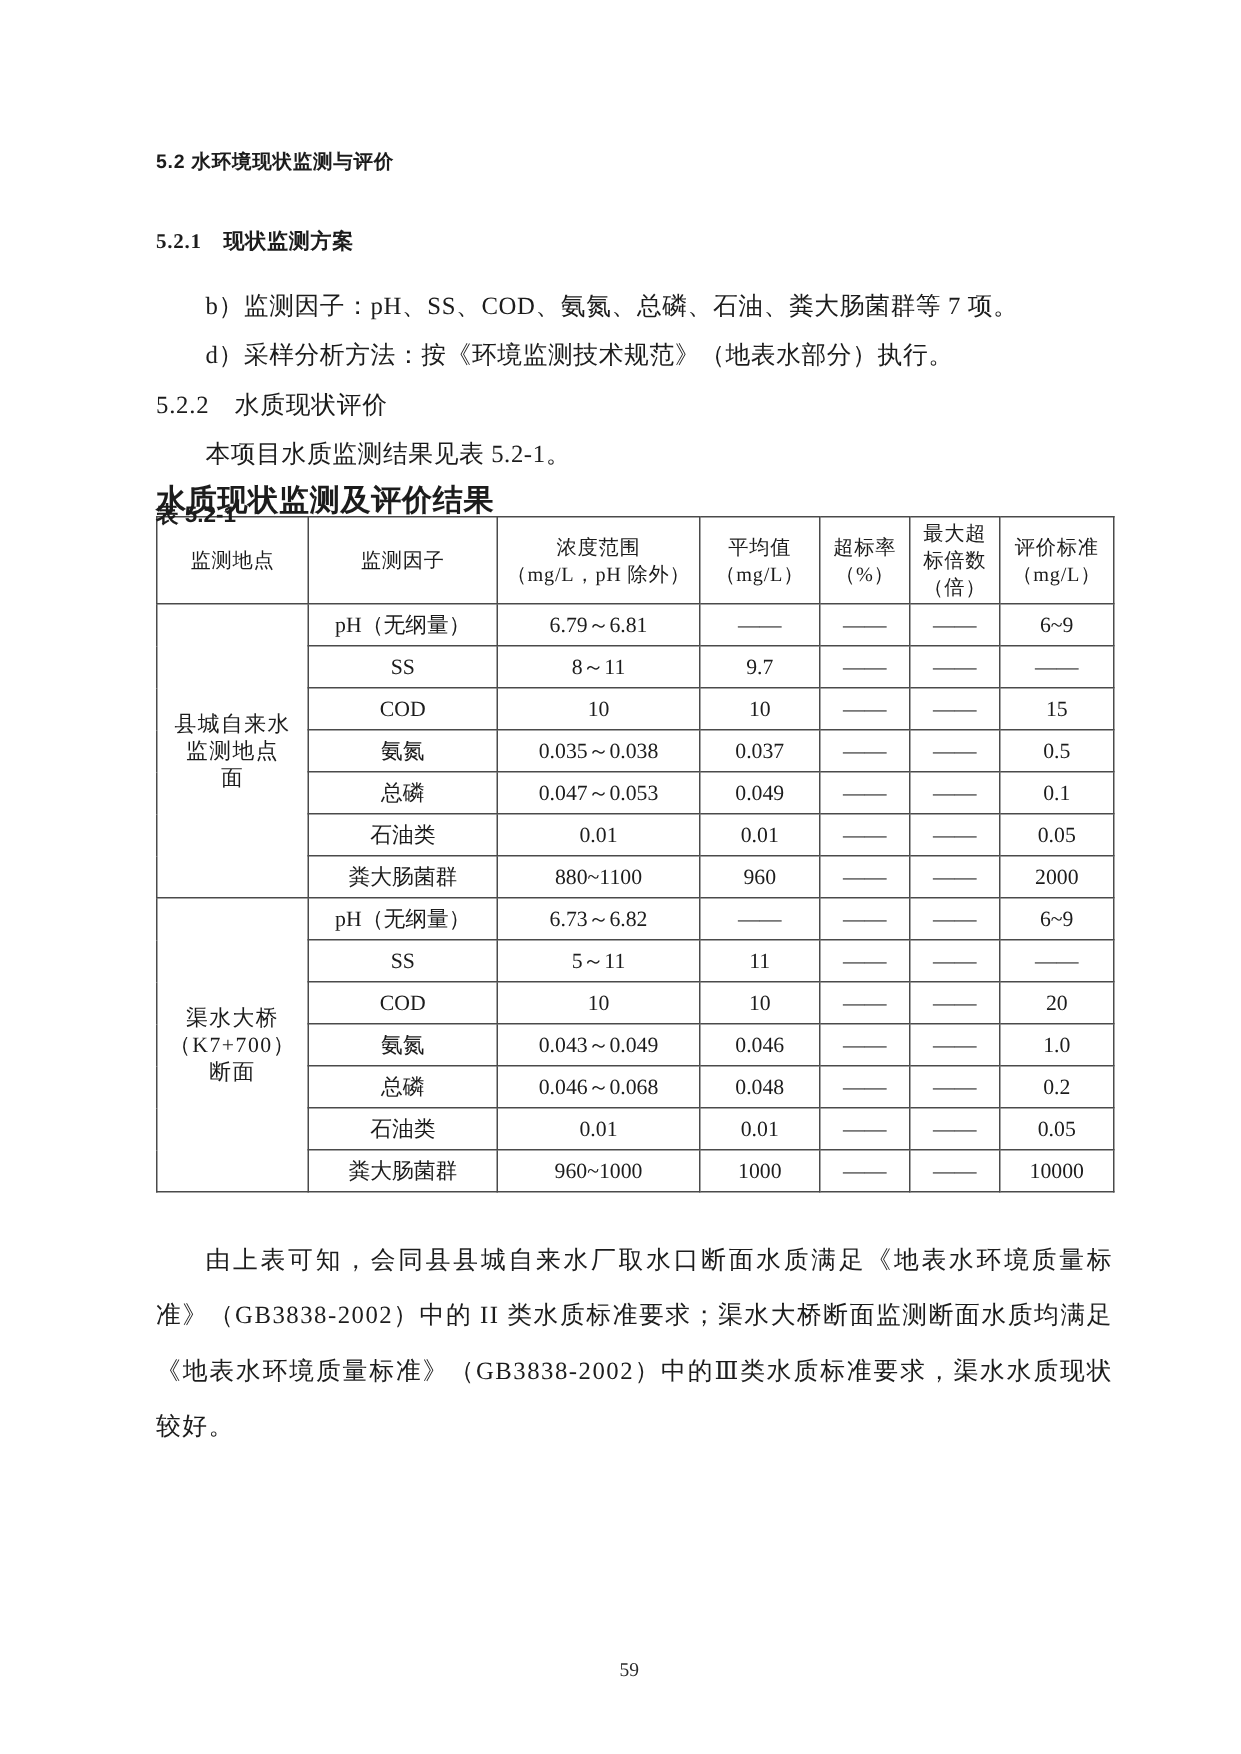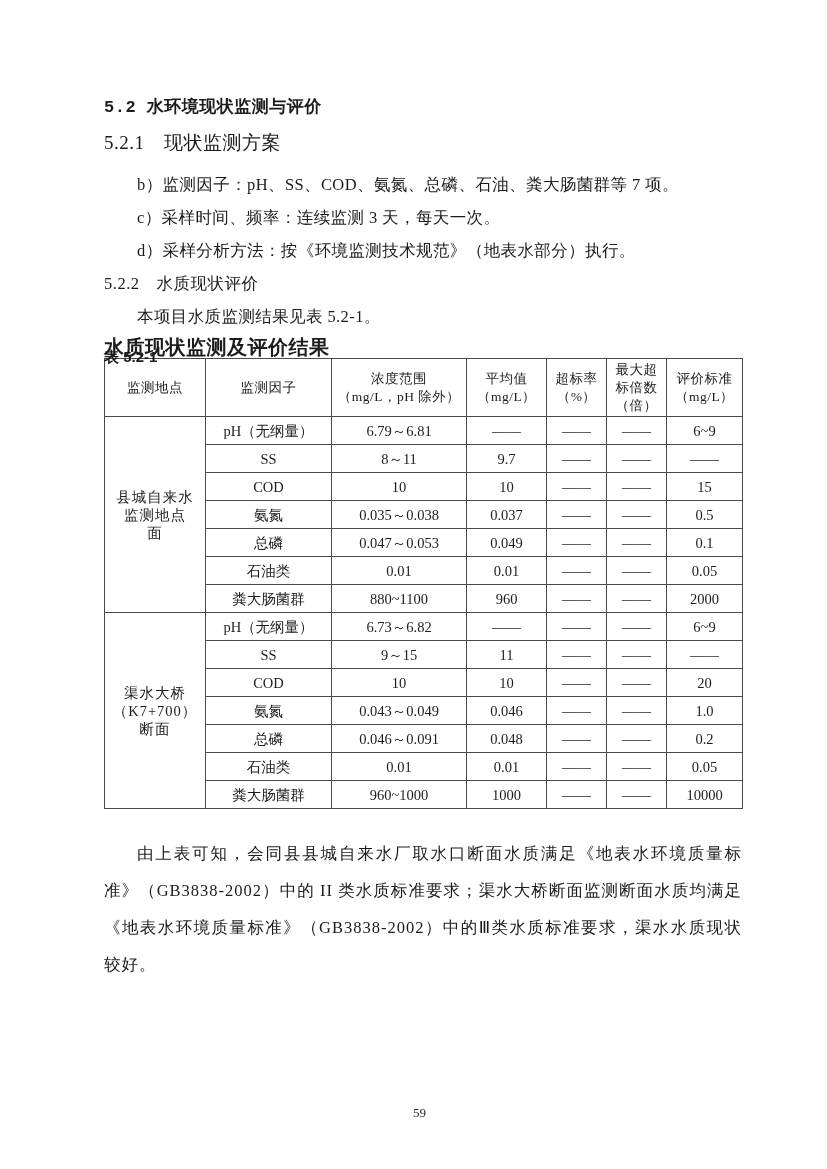--- a/index.html
+++ b/index.html
@@ -13,30 +13,30 @@
     overflow: hidden;
     margin: 0 auto;
   }
   .content {
     position: absolute;
     left: 104px;
     top: 97px;
     width: 638px;
   }
   .sec-heading {
-    font-family: Liberation Mono, monospace;
-    font-weight: bold;
-    font-size: 17px;
+    font-family: Liberation Sans, sans-serif;
+    font-weight: bold;
+    font-size: 13px;
     line-height: 22px;
     letter-spacing: 0.5px;
-    margin-bottom: 13px;
+    margin-bottom: 32px;
   }
   .sub-heading {
-    font-size: 19px;
-    font-weight: normal;
+    font-size: 14px;
+    font-weight: bold;
     line-height: 22px;
     margin-bottom: 14px;
     letter-spacing: 0.5px;
   }
   .sub-heading2 {
     font-size: 16.5px;
     font-weight: normal;
     line-height: 33px;
     letter-spacing: 0.5px;
   }
@@ -97,21 +97,20 @@
     line-height: 24px;
     letter-spacing: 1px;
   }
   .conclusion {
     margin-top: 26px;
     font-size: 16.5px;
     line-height: 37px;
     text-indent: 2em;
     text-align: justify;
     letter-spacing: 1px;
-    font-family: Liberation Serif, serif;
   }
   .page-num {
     position: absolute;
     bottom: 48px;
     left: 12px;
     right: 0;
     text-align: center;
     font-size: 13px;
     color: #2a2a2a;
   }
@@ -120,21 +119,20 @@
 <body>
 
 <div class="page">
   <div class="content">
 
     <div class="sec-heading">5.2 水环境现状监测与评价</div>
 
     <div class="sub-heading">5.2.1　现状监测方案</div>
 
     <p class="body-p">b）监测因子：pH、SS、COD、氨氮、总磷、石油、粪大肠菌群等 7 项。</p>
-    <p class="body-p">c）采样时间、频率：连续监测 3 天，每天一次。</p>
     <p class="body-p">d）采样分析方法：按《环境监测技术规范》（地表水部分）执行。</p>
 
     <div class="sub-heading2">5.2.2　水质现状评价</div>
 
     <p class="body-p">本项目水质监测结果见表 5.2-1。</p>
 
     <div class="table-caption">
       <span class="tbl-label">表 5.2-1</span>
       <div class="tbl-title">水质现状监测及评价结果</div>
     </div>
@@ -232,21 +230,21 @@
 断面</td>
           <td>pH（无纲量）</td>
           <td>6.73～6.82</td>
           <td>——</td>
           <td>——</td>
           <td>——</td>
           <td>6~9</td>
         </tr>
         <tr>
           <td>SS</td>
-          <td>9～15</td>
+          <td>5～11</td>
           <td>11</td>
           <td>——</td>
           <td>——</td>
           <td>——</td>
         </tr>
         <tr>
           <td>COD</td>
           <td>10</td>
           <td>10</td>
           <td>——</td>
@@ -256,21 +254,21 @@
         <tr>
           <td>氨氮</td>
           <td>0.043～0.049</td>
           <td>0.046</td>
           <td>——</td>
           <td>——</td>
           <td>1.0</td>
         </tr>
         <tr>
           <td>总磷</td>
-          <td>0.046～0.091</td>
+          <td>0.046～0.068</td>
           <td>0.048</td>
           <td>——</td>
           <td>——</td>
           <td>0.2</td>
         </tr>
         <tr>
           <td>石油类</td>
           <td>0.01</td>
           <td>0.01</td>
           <td>——</td>

